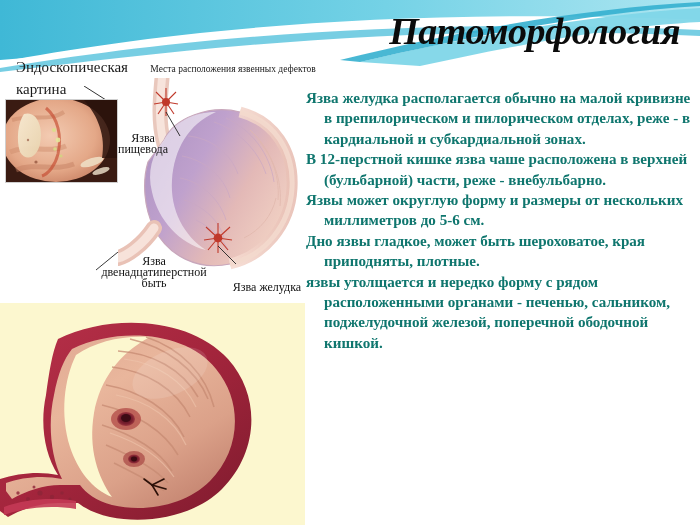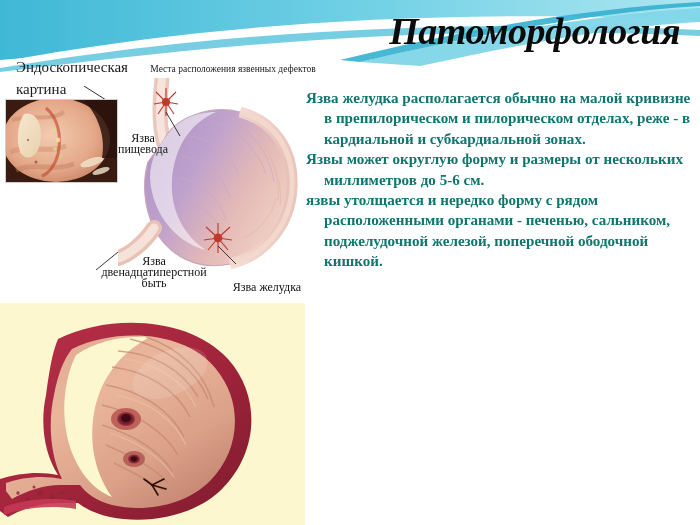--- a/index.html
+++ b/index.html
@@ -336,22 +336,30 @@
       <ellipse cx="170" cy="70" rx="40" ry="22" fill="#ffffff" opacity="0.12" transform="rotate(-24 170 70)"></ellipse>
     </svg>
   </div>
 
   <div class="bodytext">
     <p>
       <span class="first">Язва желудка располагается обычно на</span>
       <span>малой кривизне в препилорическом и пилорическом отделах, реже - в кардиальной и субкардиальной зонах.</span>
     </p>
     <p>
+      <span class="first">В 12-перстной кишке язва чаше расположена в верхней (бульбарной) части, реже - внебульбарно.</span>
+      <span></span>
+    </p>
+    <p>
       <span class="first">Язвы может округлую форму и размеры</span>
       <span>от нескольких миллиметров до 5-6 см.</span>
     </p>
     <p>
+      <span class="first">Дно язвы гладкое, может быть шероховатое, края приподняты, плотные.</span>
+      <span></span>
+    </p>
+    <p>
       <span class="first">язвы утолщается и нередко форму с рядом</span>
       <span>расположенными органами - печенью, сальником, поджелудочной железой, поперечной ободочной кишкой.</span>
     </p>
   </div>
 
 </div>
 
 </body></html>

